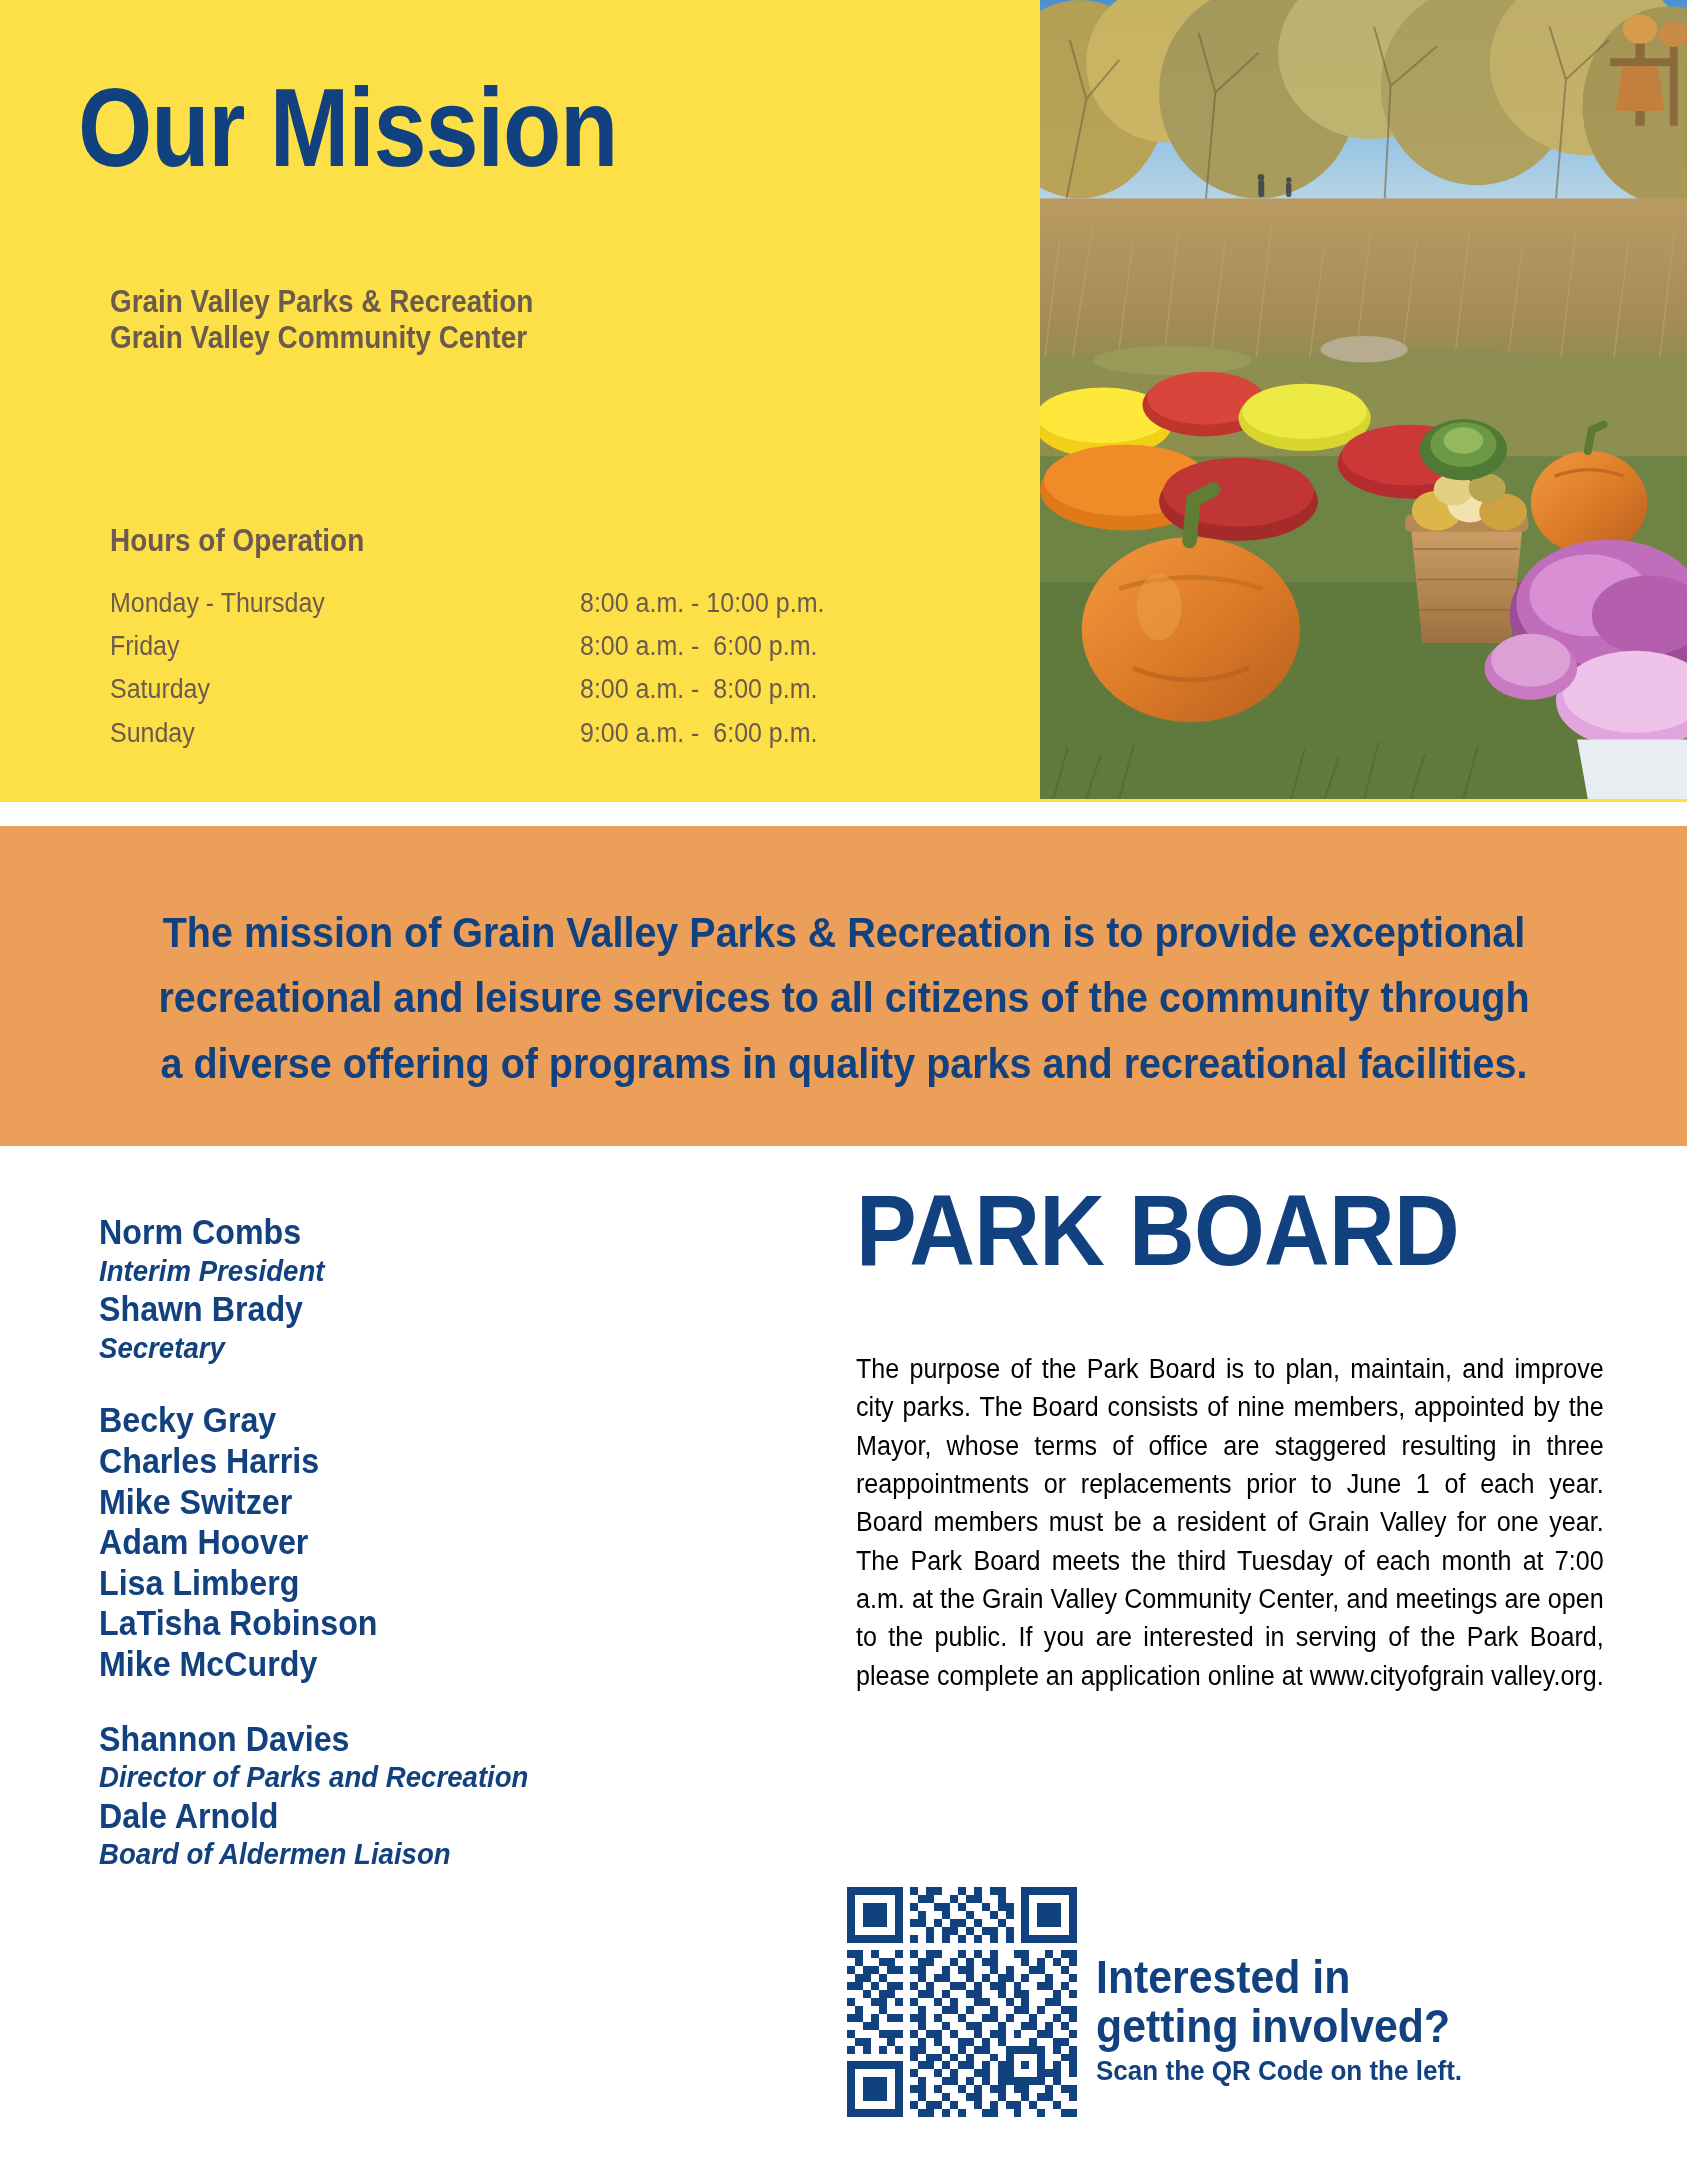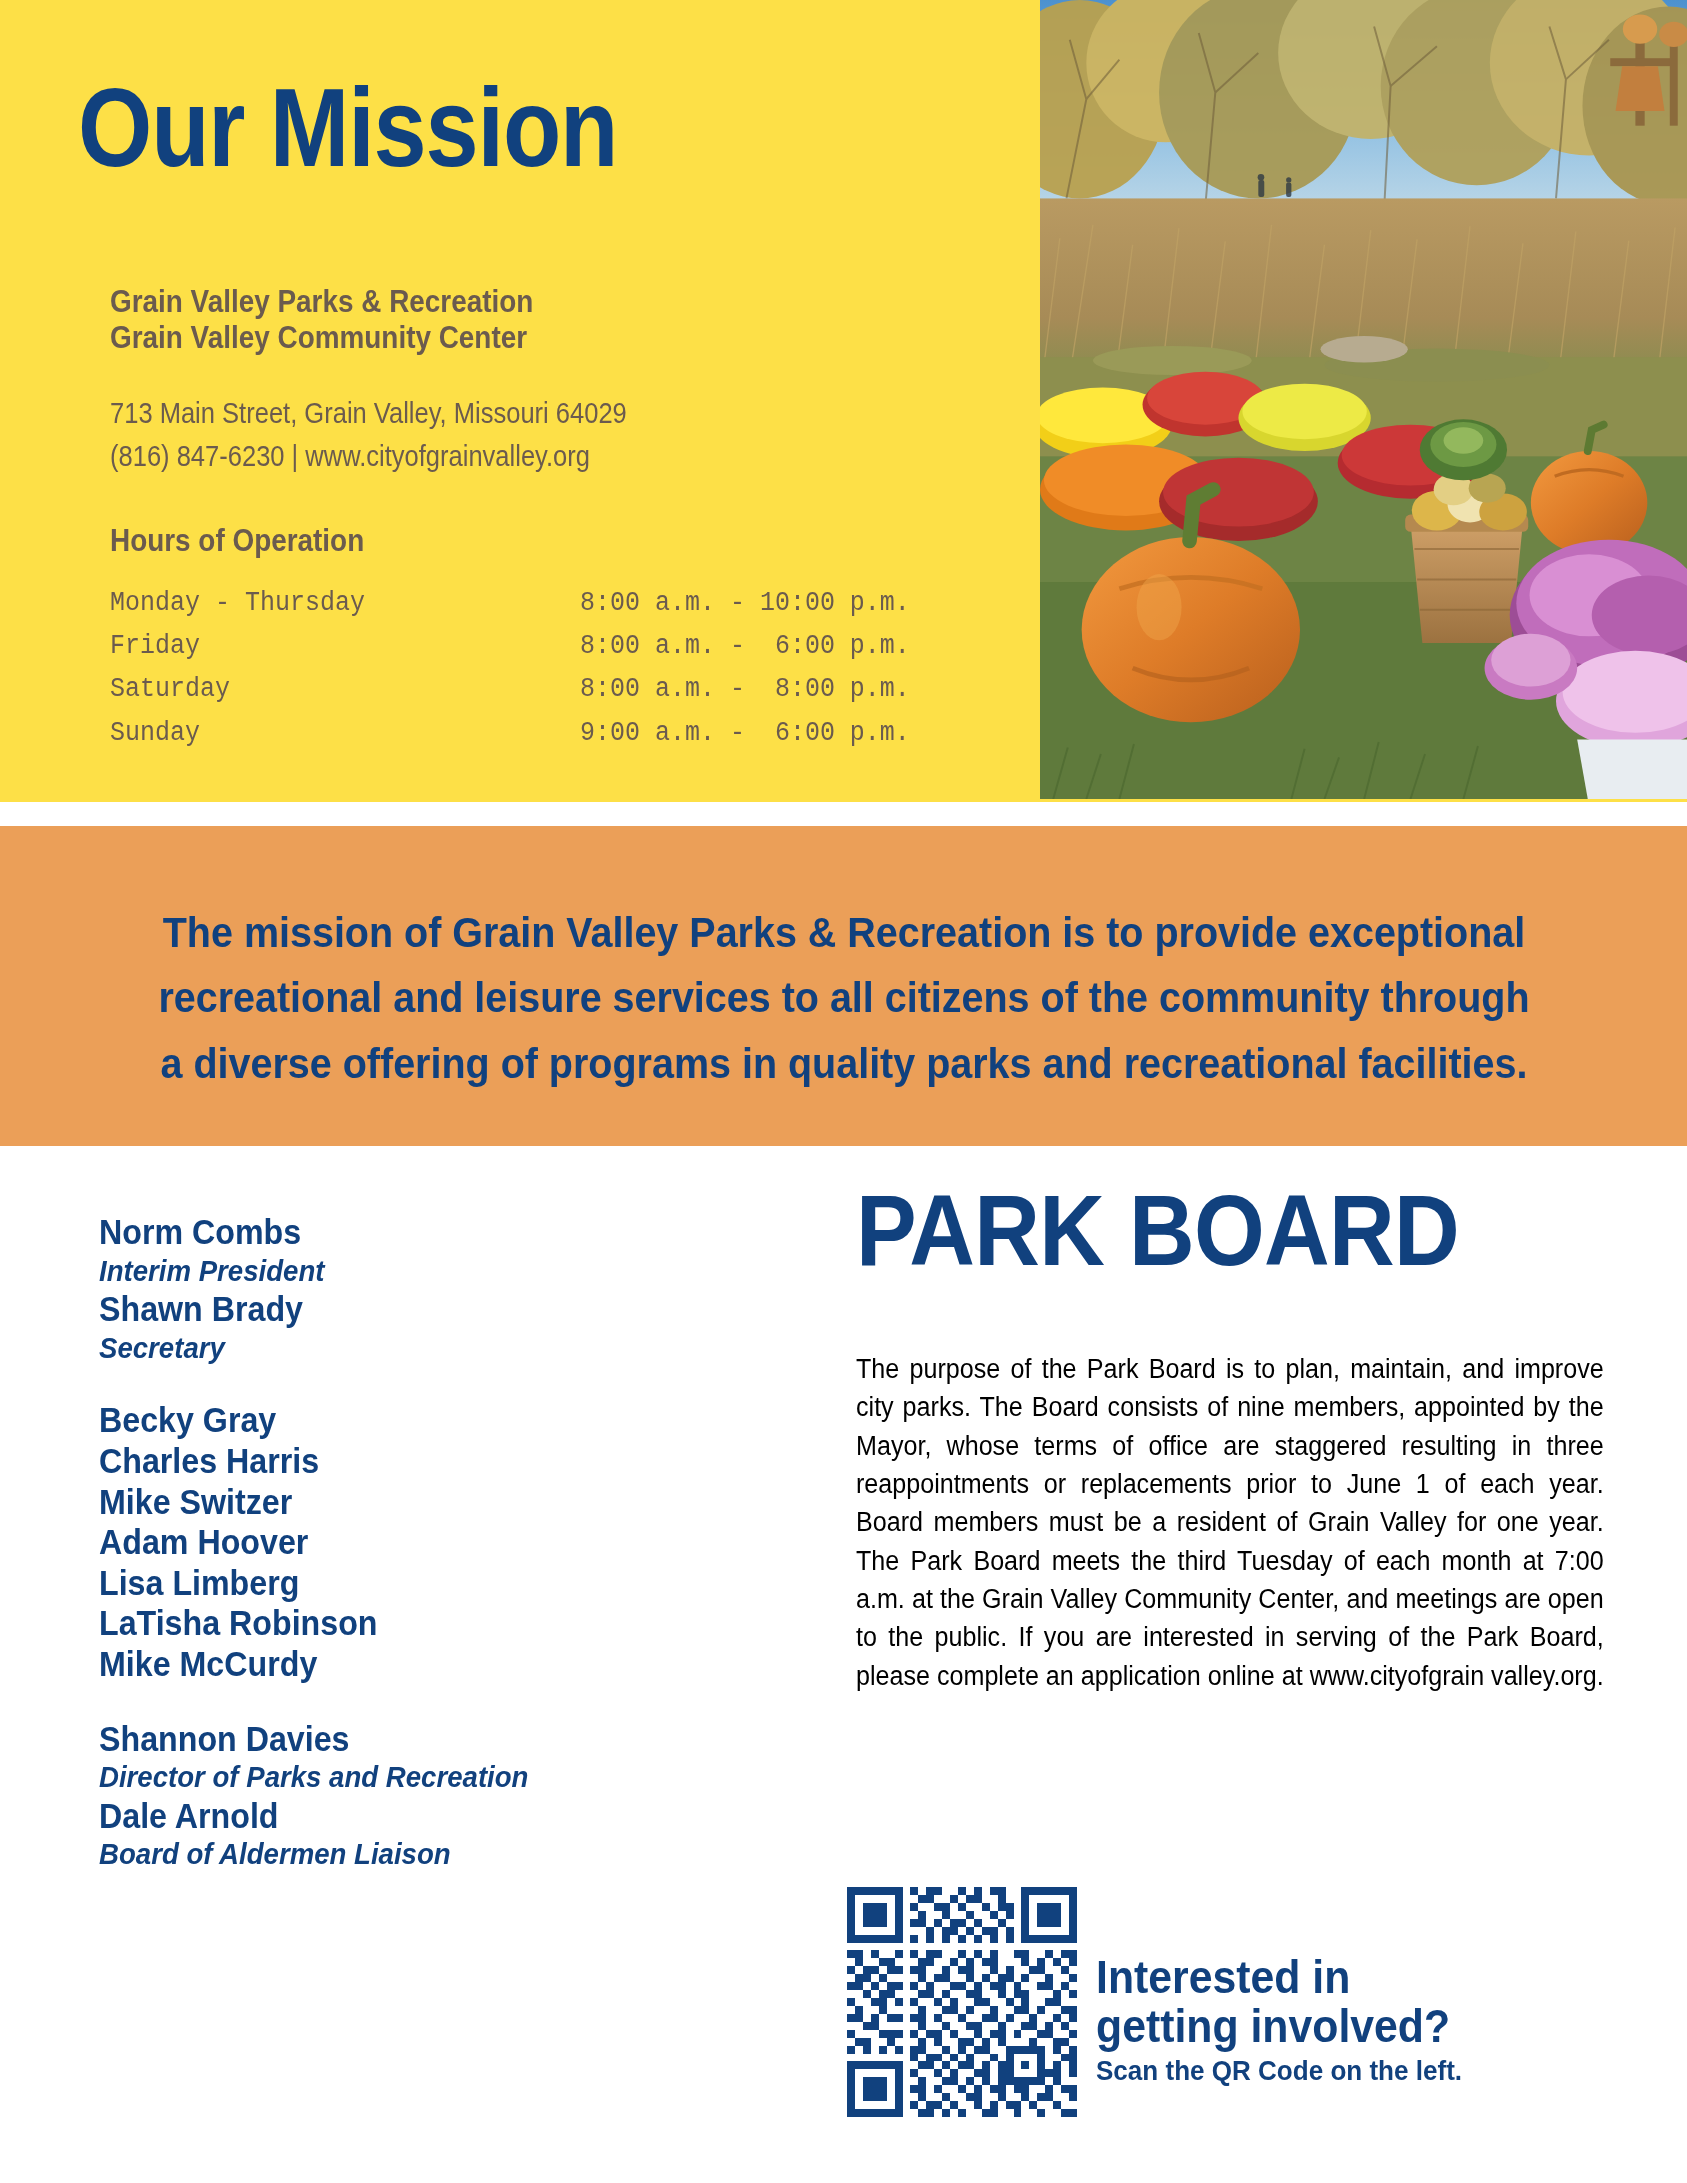--- a/index.html
+++ b/index.html
@@ -95,21 +95,20 @@
     transform-origin: left top;
     white-space: nowrap;
   }
 
   .hours-table {
     position: absolute;
     left: 110px;
     top: 581px;
     width: 873px;
     border-collapse: collapse;
-    font-family: Liberation Mono, monospace;
   }
   .hours-table td {
     font-size: 28.4px;
     font-weight: 400;
     color: #6b5b4e;
     line-height: 1.52;
     padding: 0;
     vertical-align: top;
     white-space: pre;
   }
@@ -426,24 +425,20 @@
     </svg>
   </div>
 
   <div class="mission-title">Our Mission</div>
 
   <div class="org-block">
     <div class="org-line">Grain Valley Parks &amp; Recreation</div>
     <div class="org-line">Grain Valley Community Center</div>
   </div>
 
-  <div class="addr-block">
-    <div class="addr-line">713 Main Street, Grain Valley, Missouri 64029</div>
-    <div class="addr-line">(816) 847-6230  |  www.cityofgrainvalley.org</div>
-  </div>
 
   <div class="hours-title">Hours of Operation</div>
   <table class="hours-table">
     <tbody>
       <tr>
         <td class="day"><span class="hrs-inner">Monday - Thursday</span></td>
         <td class="time"><span class="hrs-inner">8:00 a.m. - 10:00 p.m.</span></td>
       </tr>
       <tr>
         <td class="day"><span class="hrs-inner">Friday</span></td>

